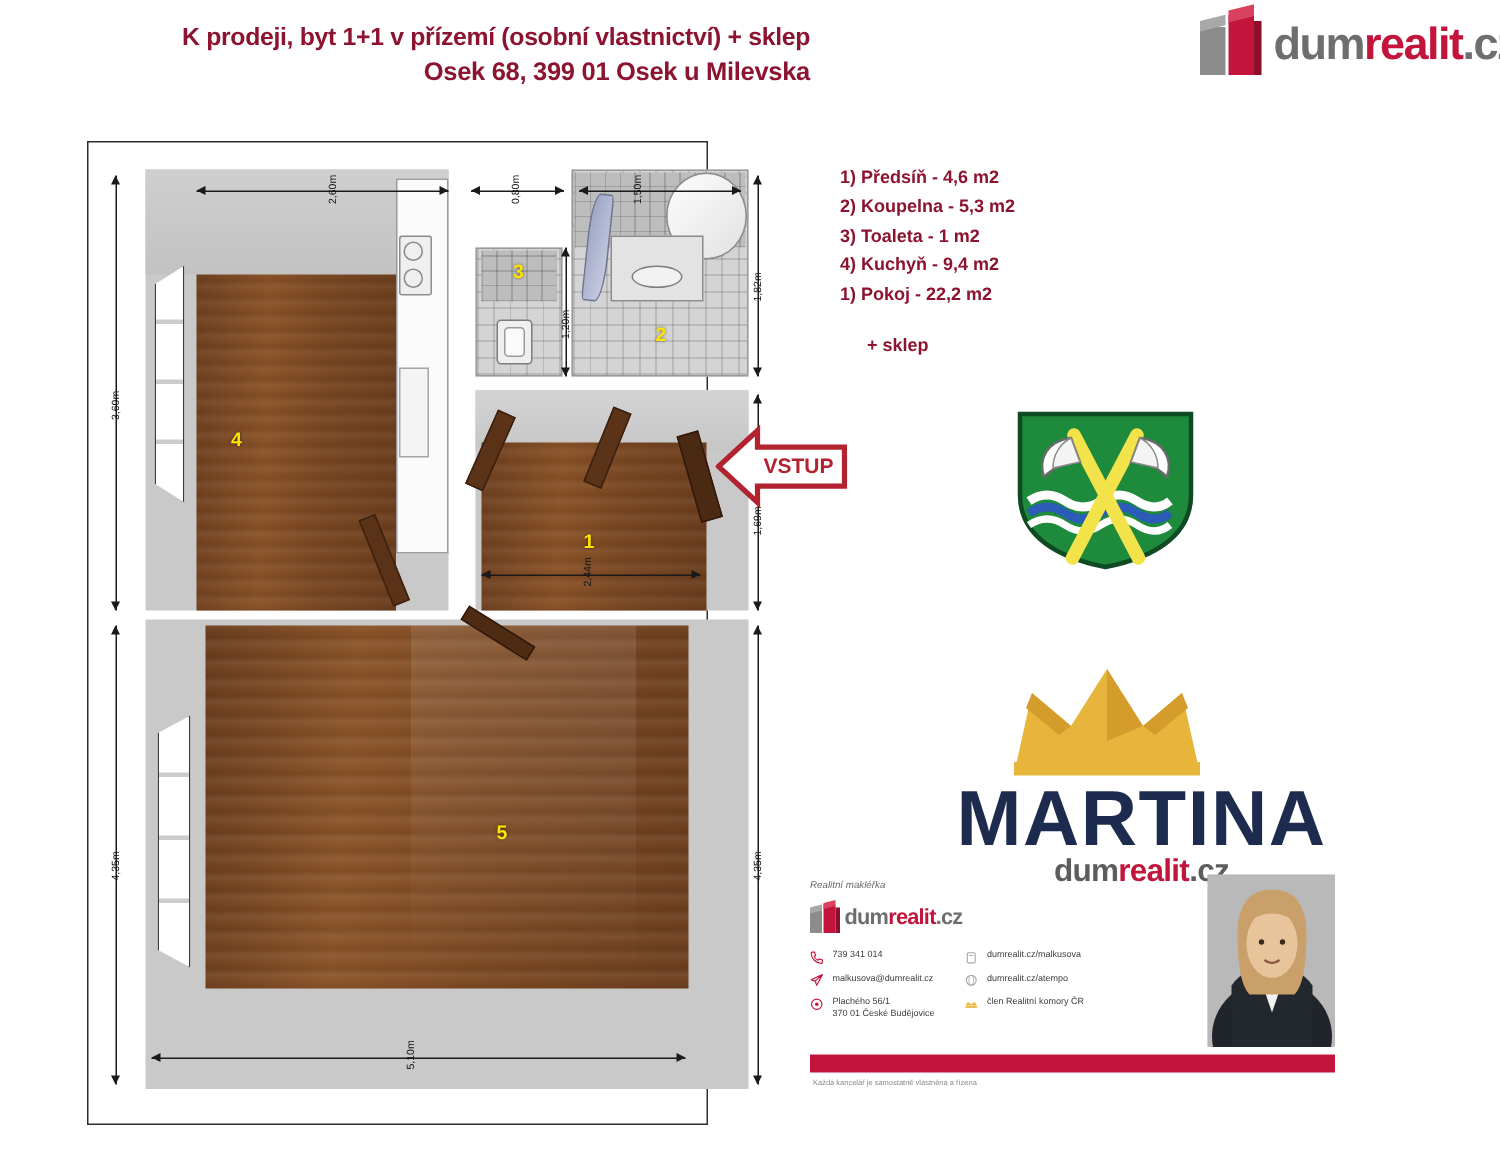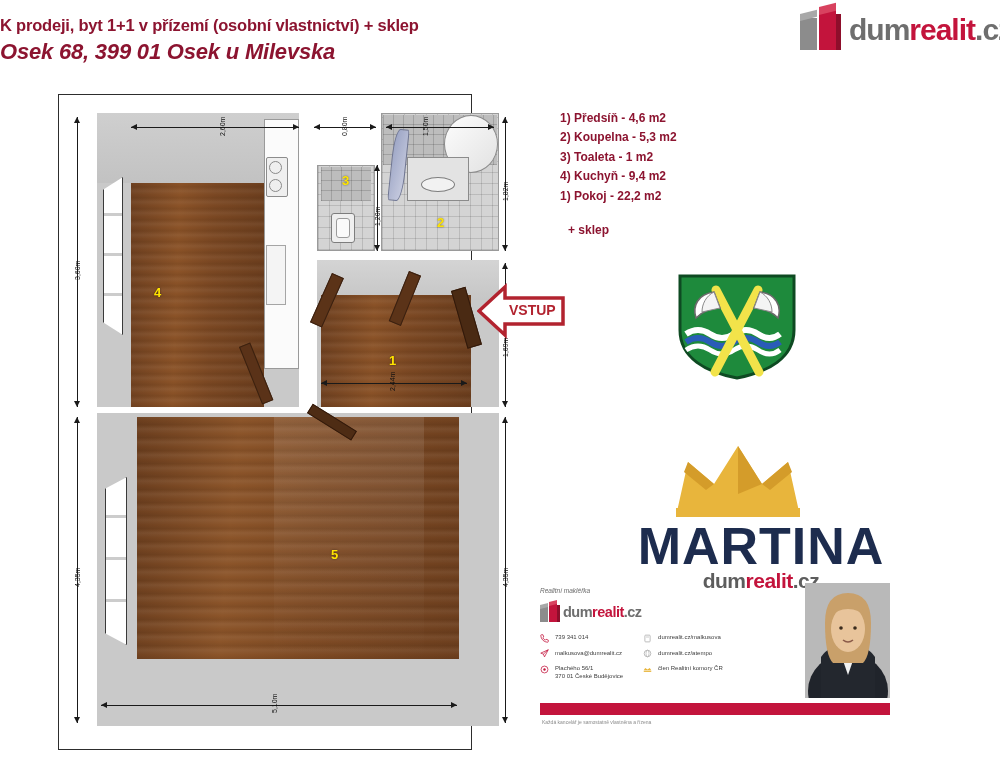--- a/index.html
+++ b/index.html
@@ -1,22 +1,22 @@
 <!DOCTYPE html>
 <html><head>
 <meta charset="utf-8">
 <style>
   html,body{margin:0;padding:0;background:#ffffff;}
   body{width:1000px;height:767px;position:relative;overflow:hidden;
        font-family:"Liberation Sans",sans-serif;color:#222;}
 
   
-  #title-block{position:absolute;left:0;top:14px;width:540px;text-align:left;}
+  #title-block{position:absolute;left:0;top:14px;width:540px;text-align:right;}
   #title-line1{font-size:16.5px;font-weight:bold;color:#8c1430;letter-spacing:-0.2px;line-height:1.35;}
-  #title-line2{font-size:22px;font-weight:bold;color:#8c1430;letter-spacing:-0.2px;line-height:1.45;font-style:italic;}
+  #title-line2{font-size:17px;font-weight:bold;color:#8c1430;letter-spacing:-0.2px;line-height:1.45;}
   #title-line3{font-size:11.5px;font-weight:bold;color:#4a1020;margin-top:2px;}
 
   
   #brand-logo{position:absolute;left:800px;top:10px;display:flex;align-items:center;gap:9px;}
   .house-mark{position:relative;width:40px;height:40px;}
   .house-mark .blk-gray{position:absolute;left:0;top:8px;width:17px;height:32px;background:#8c8c8c;}
   .house-mark .blk-gray-top{position:absolute;left:0;top:4px;width:17px;height:7px;
       background:#a8a8a8;transform:skewY(-14deg);transform-origin:left bottom;}
   .house-mark .blk-red{position:absolute;left:19px;top:0px;width:17px;height:40px;background:#c3143c;}
   .house-mark .blk-red-top{position:absolute;left:19px;top:-3px;width:17px;height:8px;
@@ -70,21 +70,21 @@
   
   #vstup{position:absolute;left:477px;top:283px;width:88px;height:56px;}
   #vstup svg{display:block;}
   #vstup-label{position:absolute;left:32px;top:19px;font-size:14px;font-weight:bold;color:#b2232f;}
 
   
   #legend{position:absolute;left:560px;top:109px;width:240px;color:#8c1430;}
   #legend-title{font-size:12.5px;font-weight:bold;text-decoration:underline;margin-bottom:16px;}
   #legend ul{list-style:none;margin:0;padding:0;}
   #legend li{font-size:12px;font-weight:bold;line-height:1.62;}
-  #legend-extra{font-size:12px;font-weight:bold;margin-top:17px;margin-left:8px;}
+  #legend-extra{font-size:12px;font-weight:bold;margin-top:17px;margin-left:18px;}
 
   
   #coat-of-arms{position:absolute;left:676px;top:272px;width:122px;height:108px;}
 
   
   #atempo{position:absolute;left:616px;top:442px;width:290px;text-align:center;}
   #atempo-word{font-size:52px;font-weight:bold;color:#1d2c4e;letter-spacing:1px;line-height:.95;}
   #atempo-sub{font-size:21px;font-weight:bold;letter-spacing:-.5px;margin-top:-2px;}
   .at-gray{color:#5d5d5d;}
   .at-red{color:#c3143c;}

